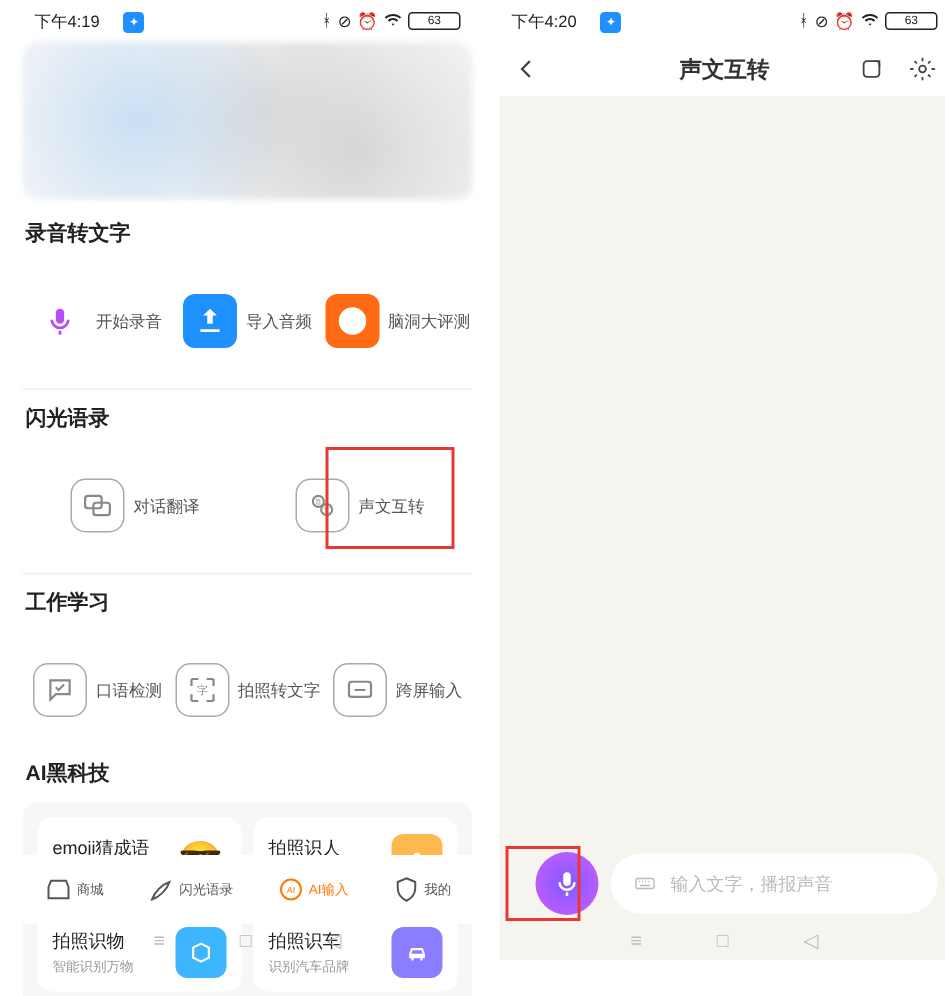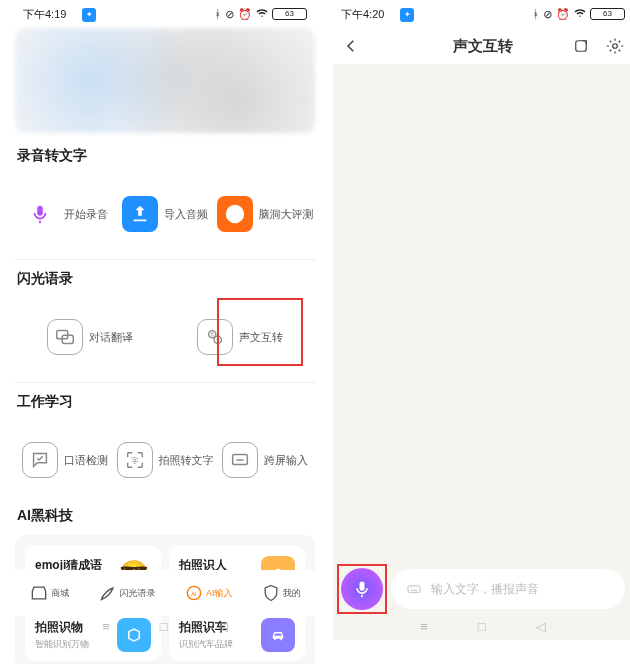--- a/index.html
+++ b/index.html
@@ -52,21 +52,21 @@
   .icn.outline { border:1.5px solid #aaa; border-radius:10px; color:#777; }
   .icn svg { width:22px; height:22px; }
   .hl-box { position:absolute; border:2px solid #e53935; pointer-events:none; }
   .divider { height:1px; background:#eee; margin:4px 0 10px; }
 
   .tech {
     background:#f7f7f7; border-radius:10px; padding:10px; margin-top:2px;
     display:grid; grid-template-columns:1fr 1fr; gap:8px;
   }
   .card { background:#fff; border-radius:10px; padding:10px 10px 8px 10px; display:flex; align-items:center; justify-content:space-between; height:54px; }
-  .card .t { font-size:12px; font-weight:700; color:#222; }
+  .card .t { font-size:12px; font-weight:400; color:#222; }
   .card .s { font-size:9px; color:#999; margin-top:2px; }
   .card .cicon { width:34px; height:34px; border-radius:8px; display:flex; align-items:center; justify-content:center; }
 
   .bottomnav {
     position:absolute; left:0; right:0; bottom:24px; height:46px;
     display:flex; align-items:center; justify-content:space-around;
     background:#fff;
   }
   .navitem { display:flex; align-items:center; gap:2px; font-size:9px; color:#555; }
   .navitem.active { color:#ff7a00; }
@@ -76,21 +76,21 @@
   }
 
   
   .right .body { background:#f6f4ee; position:absolute; top:28px; left:0; right:0; bottom:0; }
   .topbar { height:36px; display:flex; align-items:center; justify-content:space-between; padding:0 8px; background:#fff; }
   .topbar .ttl { font-size:15px; font-weight:600; }
   .topbar .side { display:flex; gap:14px; align-items:center; width:56px; }
   .topbar .side.rt { justify-content:flex-end; }
   .ibtn { width:20px; height:20px; display:flex; align-items:center; justify-content:center; color:#444; }
   .inputbar {
-    position:absolute; left:8px; right:8px; bottom:30px; height:42px;
+    position:absolute; left:24px; right:8px; bottom:30px; height:42px;
     display:flex; align-items:center; gap:8px;
   }
   .micbtn {
     width:42px; height:42px; border-radius:50%;
     background: radial-gradient(circle at 50% 50%, #7a5cff, #b95cff 70%, #ff6aa0 100%);
     display:flex; align-items:center; justify-content:center; color:#fff;
   }
   .hl-mic { position:absolute; border:2px solid #e53935; left:4px; bottom:26px; width:50px; height:50px; pointer-events:none; }
   .txtfield {
     flex:1; height:40px; border-radius:20px; background:#fff;

